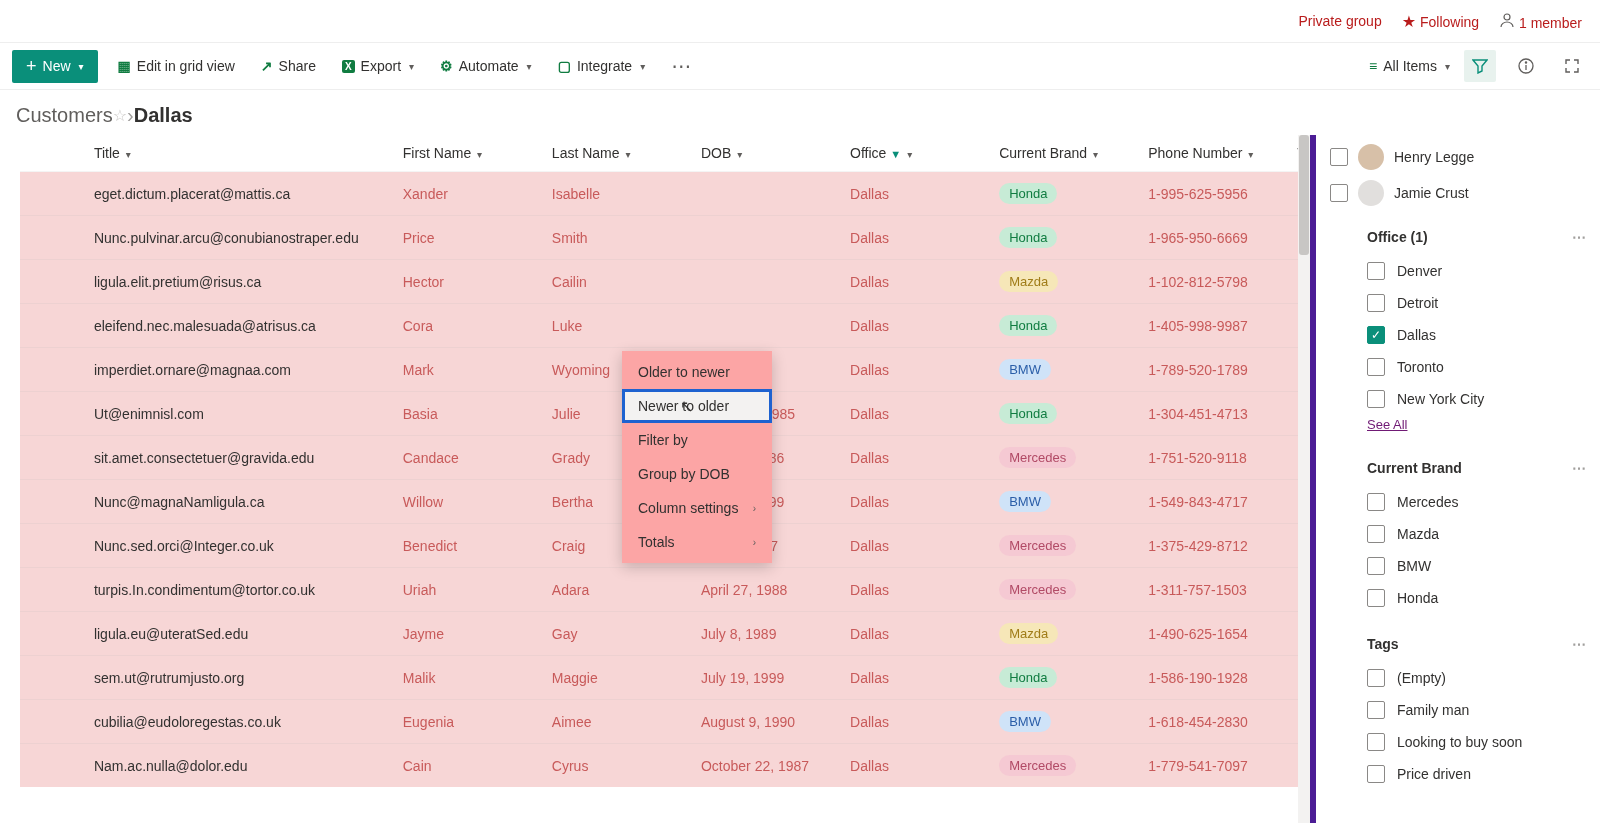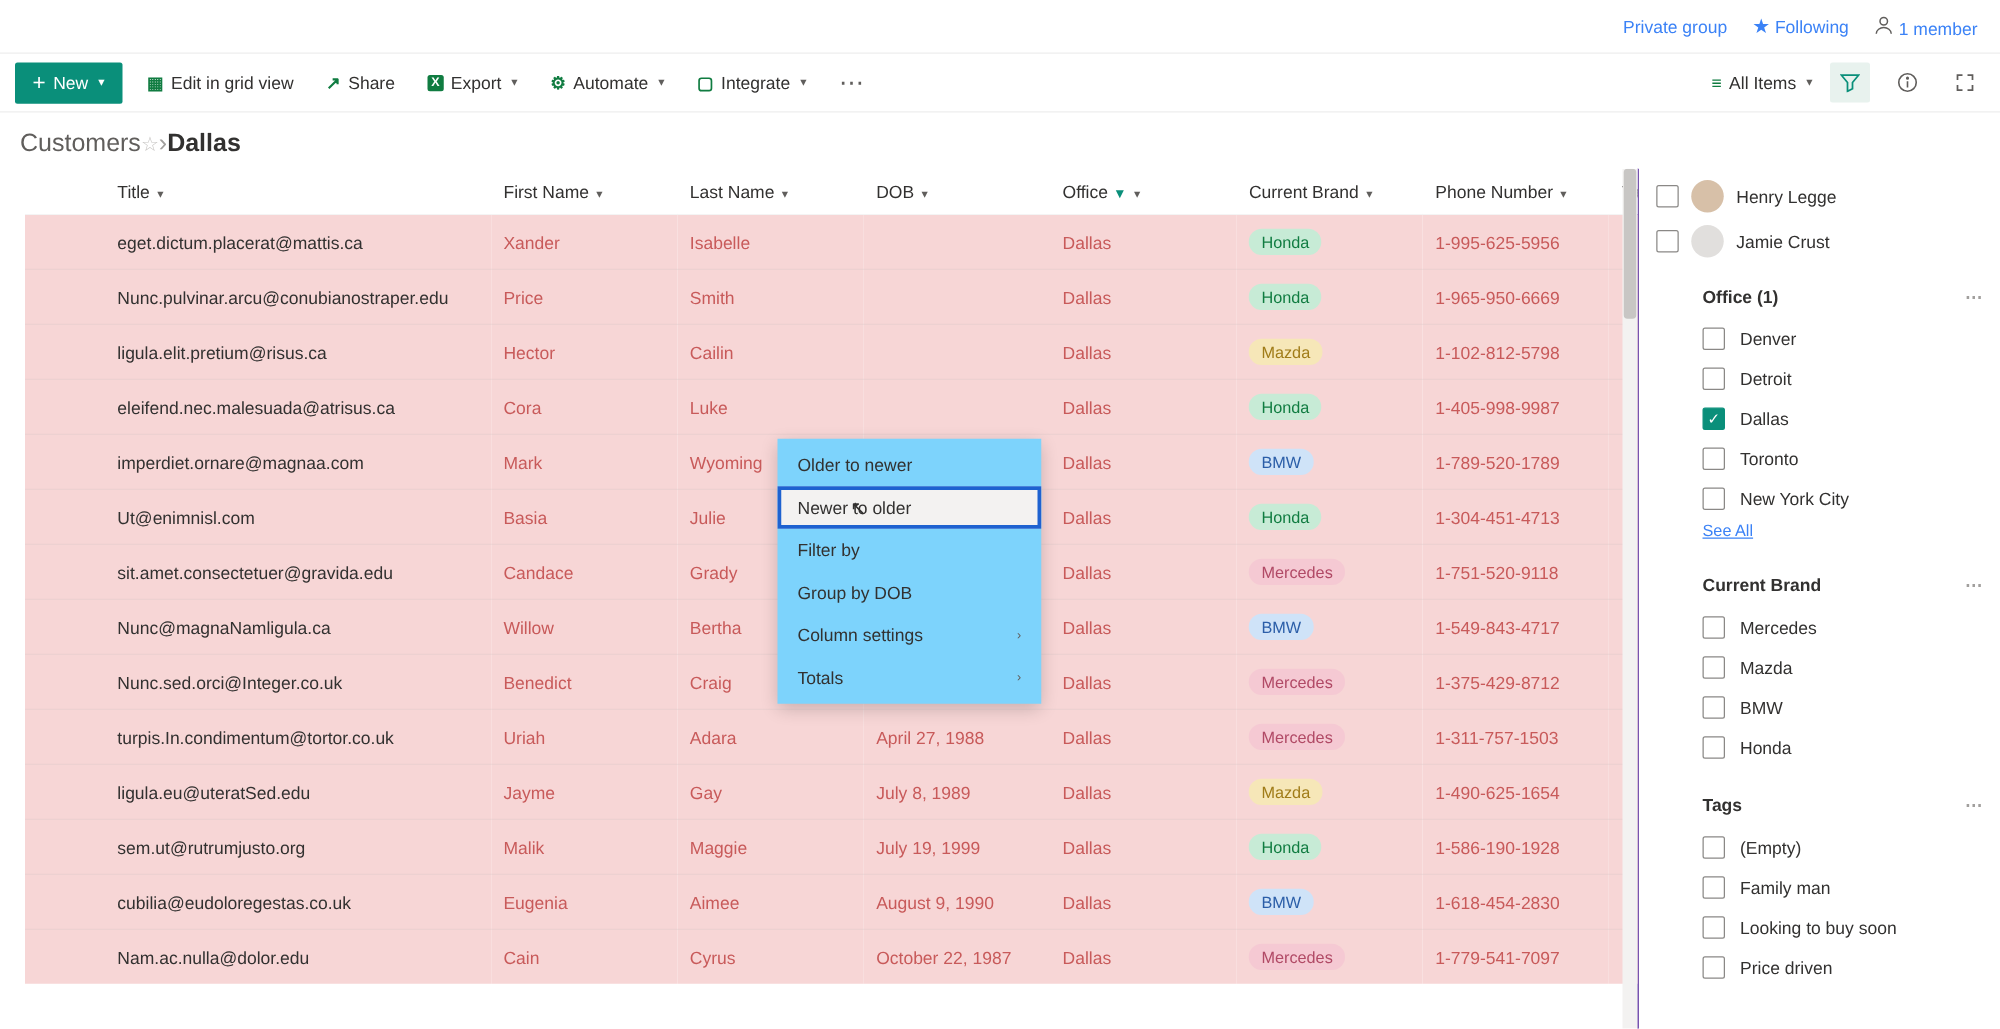--- a/index.html
+++ b/index.html
@@ -1,68 +1,68 @@
 <!DOCTYPE html>
 <html><head>
 <meta charset="utf-8">
 <style>
   * { box-sizing: border-box; }
   body { margin:0; font-family: "Segoe UI", Arial, sans-serif; font-size:14px; color:#323130; background:#fff; width:1600px; height:823px; overflow:hidden; }
   .page { display:flex; flex-direction:column; height:100%; }
   .topbar { display:flex; justify-content:flex-end; align-items:center; gap:20px; padding:6px 18px; height:42px; }
-  .topbar span { color:#3b82f6; }
+  .topbar span { color:#b91c1c; }
   .star-icon { color:#107c41; font-size:16px; }
   .cmdbar { display:flex; align-items:center; height:48px; border-top:1px solid #eee; border-bottom:1px solid #eee; padding:0 12px; gap:8px; }
   .cmdbar-left { display:flex; align-items:center; gap:14px; flex:1; }
   .cmdbar-right { display:flex; align-items:center; gap:14px; }
   .btn-new { background:#0a8f7a; color:#fff; border:none; padding:6px 14px; display:flex; align-items:center; gap:6px; font-size:14px; cursor:pointer; border-radius:2px; }
   .cmd-item { display:flex; align-items:center; gap:6px; color:#323130; cursor:pointer; padding:4px 6px; }
   .cmd-item .ico { color:#107c41; font-weight:bold; }
   .chev { font-size:10px; color:#605e5c; margin-left:2px; }
   .ellipsis { font-size:20px; color:#605e5c; padding:0 6px; cursor:pointer; }
   .views { display:flex; align-items:center; gap:6px; cursor:pointer; }
   .views .ico { color:#107c41; }
   .iconbtn { width:32px; height:32px; display:flex; align-items:center; justify-content:center; cursor:pointer; color:#605e5c; border-radius:2px; }
   .iconbtn.active { background:#e8f2ee; color:#0a8f7a; }
   .breadcrumb { display:flex; align-items:center; padding:14px 16px 8px; font-size:20px; }
   .breadcrumb .parent { color:#605e5c; }
   .breadcrumb .star { color:#c8c6c4; font-size:16px; }
   .breadcrumb .sep { color:#a19f9d; }
   .breadcrumb .current { font-weight:600; }
   .main { display:flex; flex:1; min-height:0; position:relative; }
   .tablewrap { flex:1; overflow:hidden; position:relative; }
-  .sidebar { width:290px; border-left:1px solid #4c1d95; padding:4px 14px; overflow-y:auto; }
+  .sidebar { width:290px; border-left:6px solid #4c1d95; padding:4px 14px; overflow-y:auto; }
   table { border-collapse:collapse; width:100%;margin-left:20px; }
   thead th { text-align:left; font-weight:400; color:#323130; padding:10px 10px; font-size:14px; background:#fff; position:relative; }
   thead th .hlabel { cursor:pointer; }
   tbody td { padding:11px 10px; border-top:1px solid rgba(180,180,180,0.15); }
   tbody tr { background:#f7d6d6; }
   .link { color:#c85a5a; }
   .brand-pill { display:inline-block; padding:3px 10px; border-radius:12px; font-size:13px; }
   .brand-Honda { background:#c7ebd6; color:#107c41; }
   .brand-Mazda { background:#f6e7b8; color:#a07c18; }
   .brand-BMW { background:#cfe3f8; color:#2b5ea8; }
   .brand-Mercedes { background:#f5c9d3; color:#b14a66; }
   .filter-icon { color:#0a8f7a; font-size:11px; margin-left:4px; }
-  .dropdown { position:absolute; left:622px; top:216px; width:211px; background:#7dd3fc; box-shadow:0 4px 14px rgba(0,0,0,0.2); z-index:20; padding:4px 0; }
+  .dropdown { position:absolute; left:622px; top:216px; width:150px; background:#fca5a5; box-shadow:0 4px 14px rgba(0,0,0,0.2); z-index:20; padding:4px 0; }
   .dropdown .ditem { padding:9px 16px; cursor:pointer; display:flex; justify-content:space-between; align-items:center; }
   .dropdown .ditem.highlight { outline:3px solid #1e62d0; outline-offset:-3px; background:#f3f2f1; }
   .cursor { position:absolute; left:680px; top:262px; font-size:16px; z-index:30; pointer-events:none; }
   .vscroll { position:absolute; right:0; top:0; bottom:0; width:12px; background:#f3f2f1; }
   .vscroll .thumb { position:absolute; left:1px; right:1px; background:#c8c6c4; border-radius:3px; }
   .side-person { display:flex; align-items:center; gap:10px; padding:5px 0; }
   .chk { width:18px; height:18px; border:1px solid #8a8886; border-radius:2px; display:inline-flex; align-items:center; justify-content:center; flex-shrink:0; cursor:pointer; }
   .chk.checked { background:#0a8f7a; border-color:#0a8f7a; color:#fff; font-size:12px; }
   .avatar { width:26px; height:26px; border-radius:50%; background:#d7c0a8; display:inline-block; }
   .avatar.blank { background:#e1dfdd; }
   .side-section { padding:12px 0 4px;margin-left:37px; }
   .side-head { display:flex; justify-content:space-between; align-items:center; font-weight:600; padding:6px 0 10px; }
   .side-head .dots { color:#a19f9d; cursor:pointer; }
   .side-opt { display:flex; align-items:center; gap:12px; padding:7px 0; }
-  .seeall { color:#3b82f6; text-decoration:underline; font-size:13px; cursor:pointer; padding:2px 0 6px; display:inline-block;}
+  .seeall { color:#701a75; text-decoration:underline; font-size:13px; cursor:pointer; padding:2px 0 6px; display:inline-block;}
   .plus { font-size:18px; }
   .grid-ico::before { content:"▦"; }
   svg.ico16 { width:16px; height:16px; }
 </style>
 </head>
 <body>
 
 <div class="page">
   <div class="topbar">
     <span>Private group</span>

